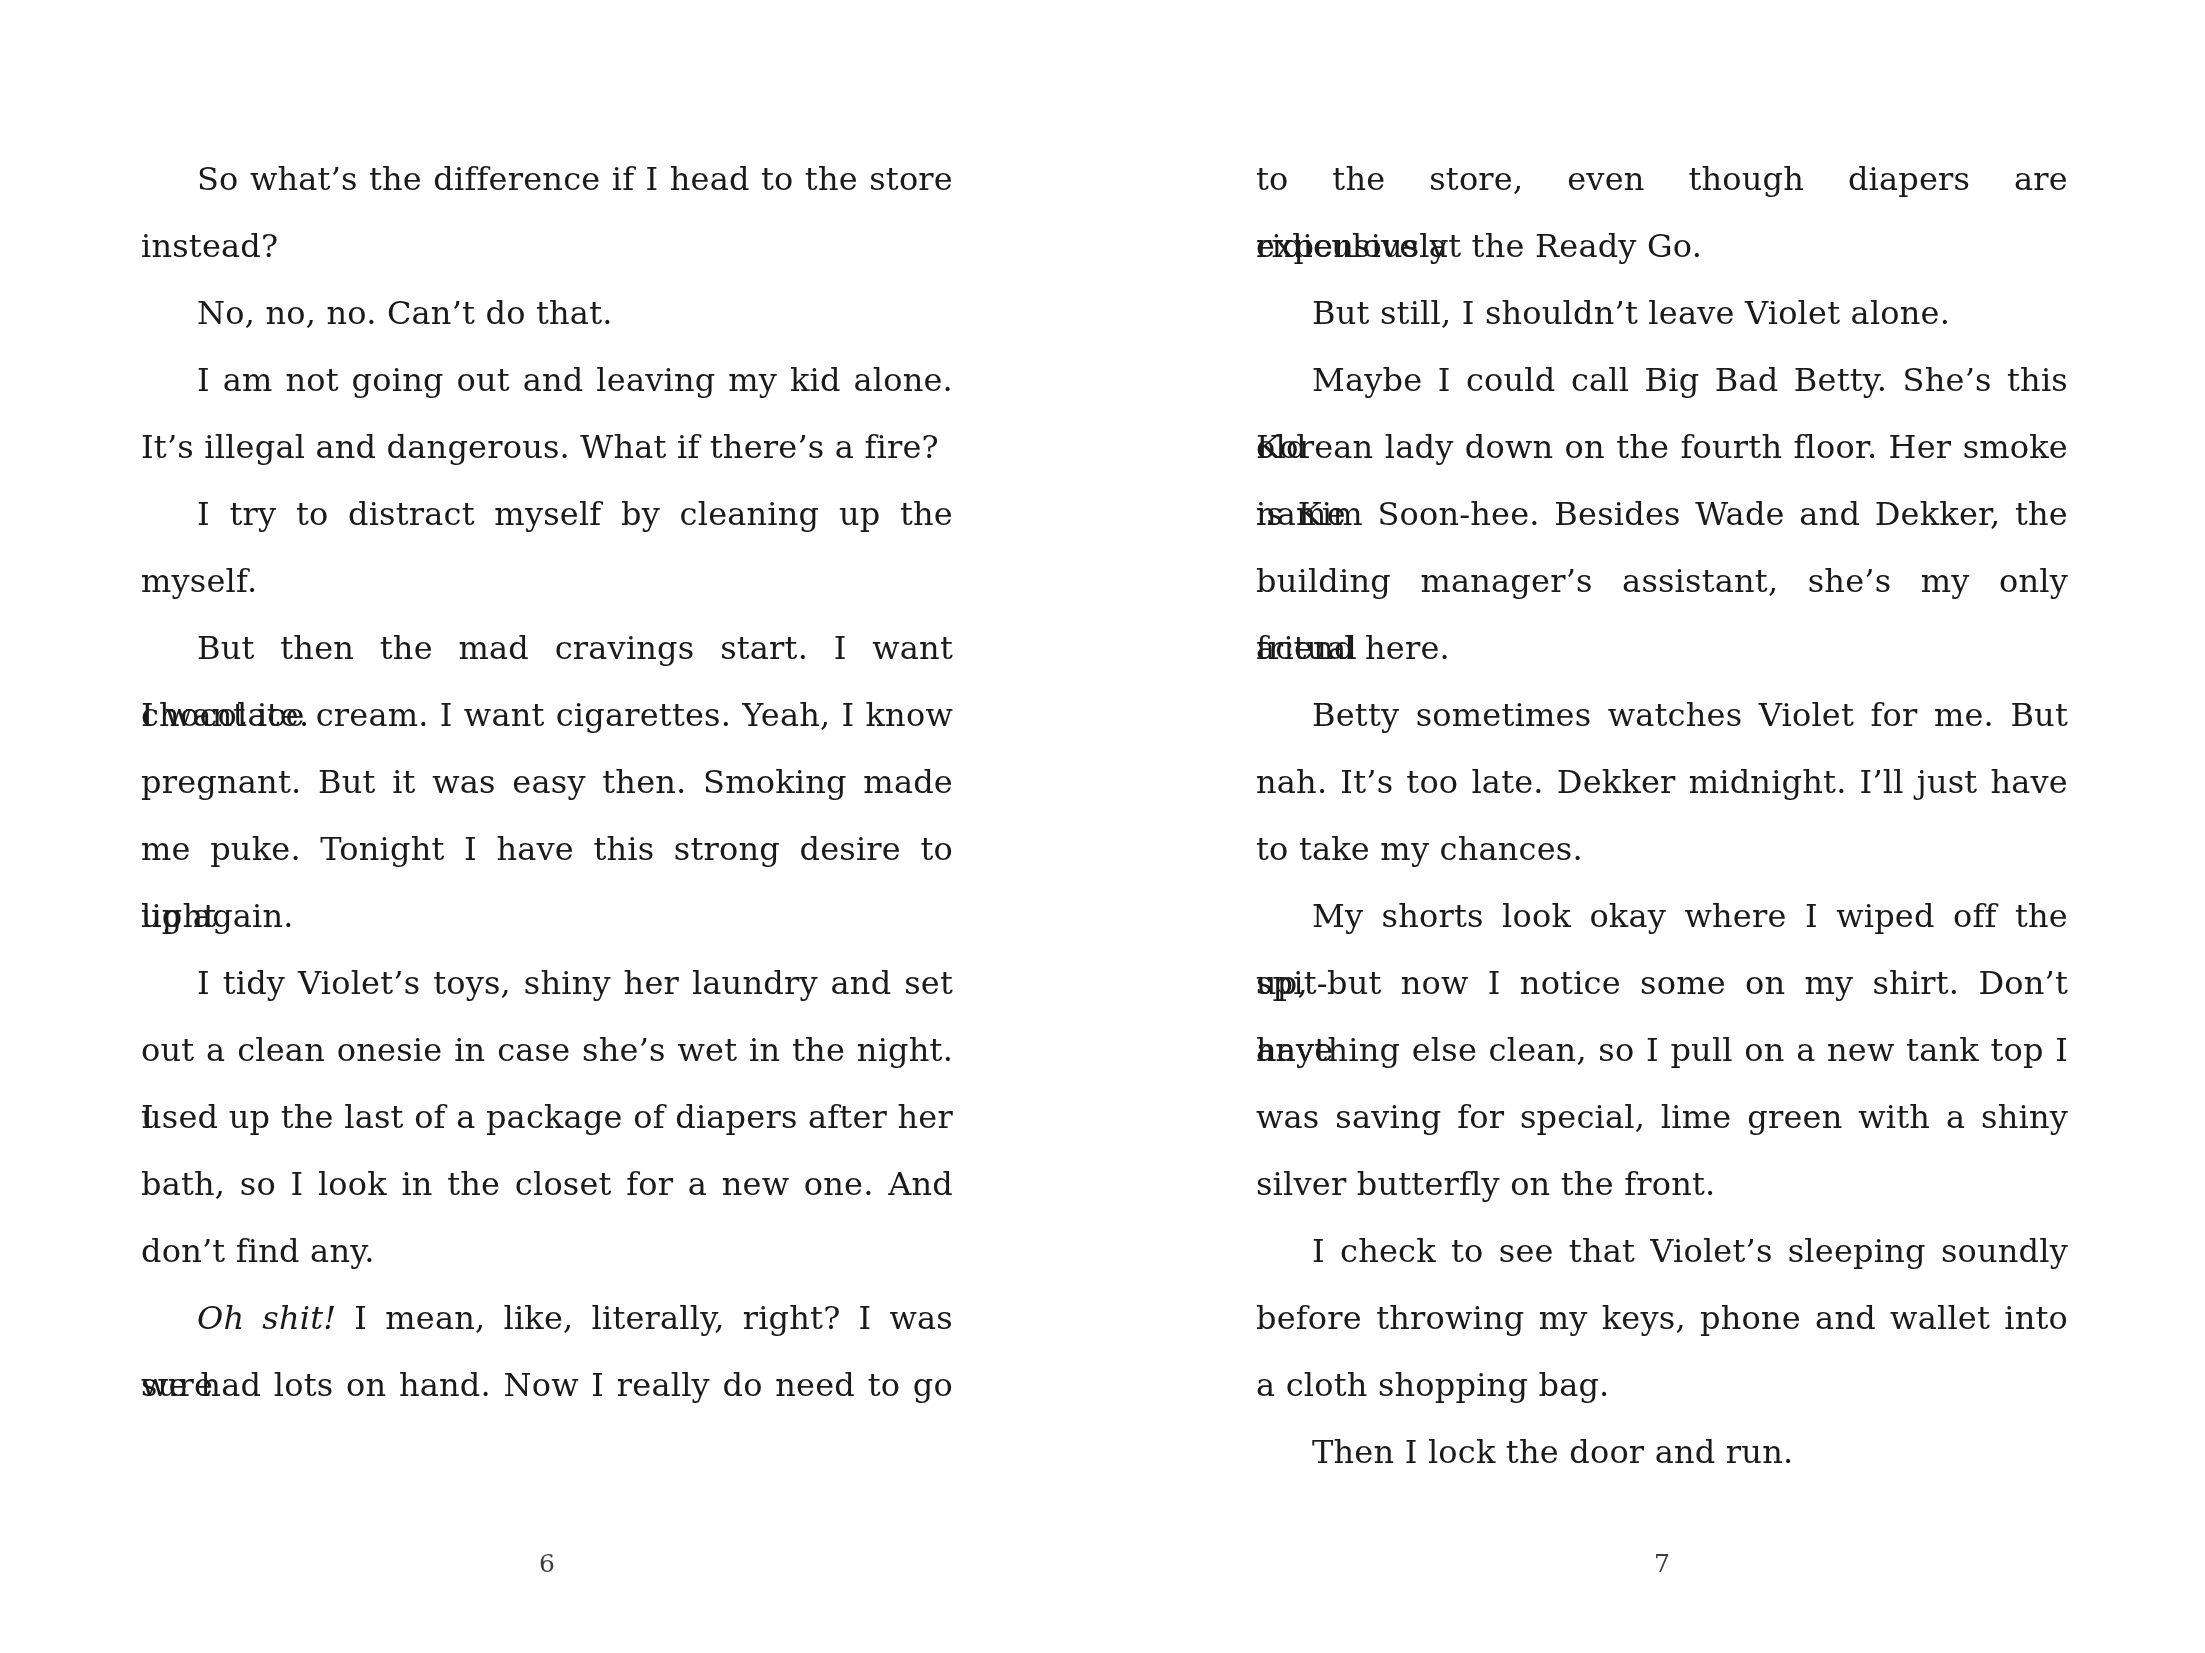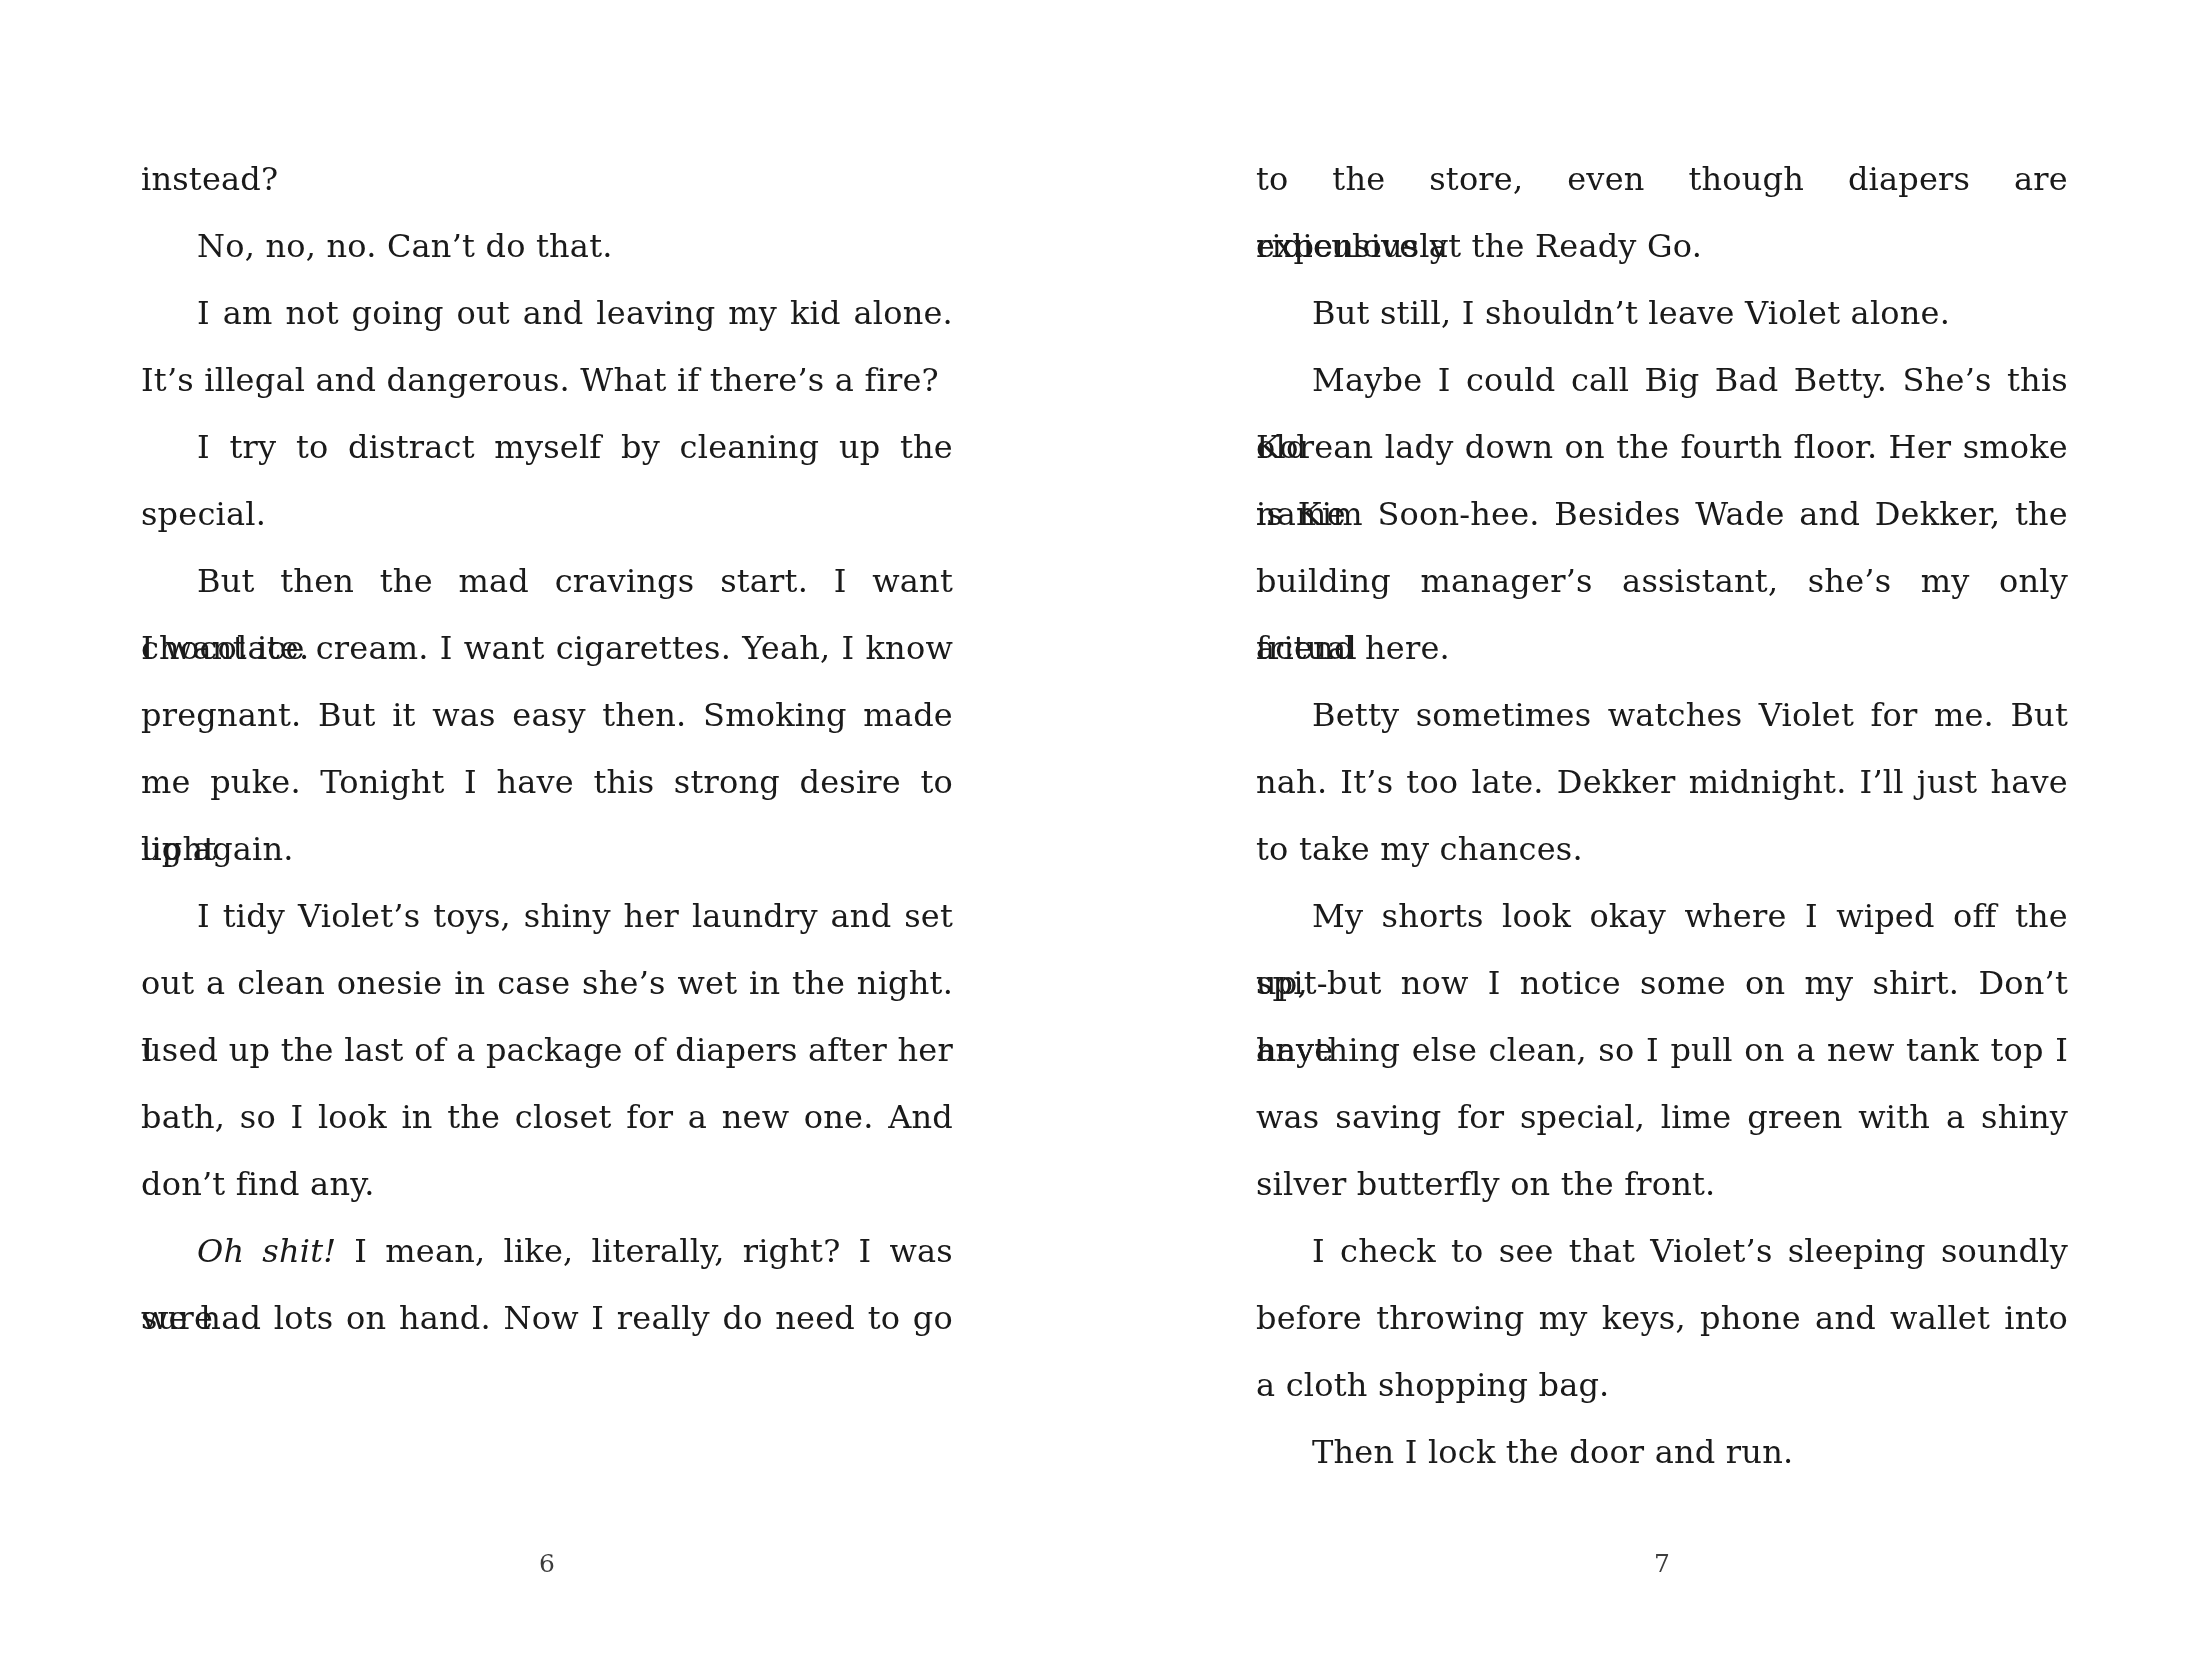--- a/index.html
+++ b/index.html
@@ -62,26 +62,27 @@
   .page-left  .pagenum { left: 141px; }
   .page-right .pagenum { left: 153px; }
 </style>
 </head>
 <body>
 
 <div class="spread">
 
   <section class="page page-left">
     <div class="textcol">
+        <div class="line indent">So what’s the difference if I head to the store</div>
         <div class="line end">instead?</div>
         <div class="line indent end">No, no, no. Can’t do that.</div>
         <div class="line indent">I am not going out and leaving my kid alone.</div>
         <div class="line end">It’s illegal and dangerous. What if there’s a fire?</div>
         <div class="line indent">I try to distract myself by cleaning up the</div>
-        <div class="line end">special.</div>
+        <div class="line end">myself.</div>
         <div class="line indent">But then the mad cravings start. I want chocolate.</div>
         <div class="line">I want ice cream. I want cigarettes. Yeah, I know</div>
         <div class="line">pregnant. But it was easy then. Smoking made</div>
         <div class="line">me puke. Tonight I have this strong desire to light</div>
         <div class="line end">up again.</div>
         <div class="line indent">I tidy Violet’s toys, shiny her laundry and set</div>
         <div class="line">out a clean onesie in case she’s wet in the night. I</div>
         <div class="line">used up the last of a package of diapers after her</div>
         <div class="line">bath, so I look in the closet for a new one. And</div>
         <div class="line end">don’t find any.</div>

